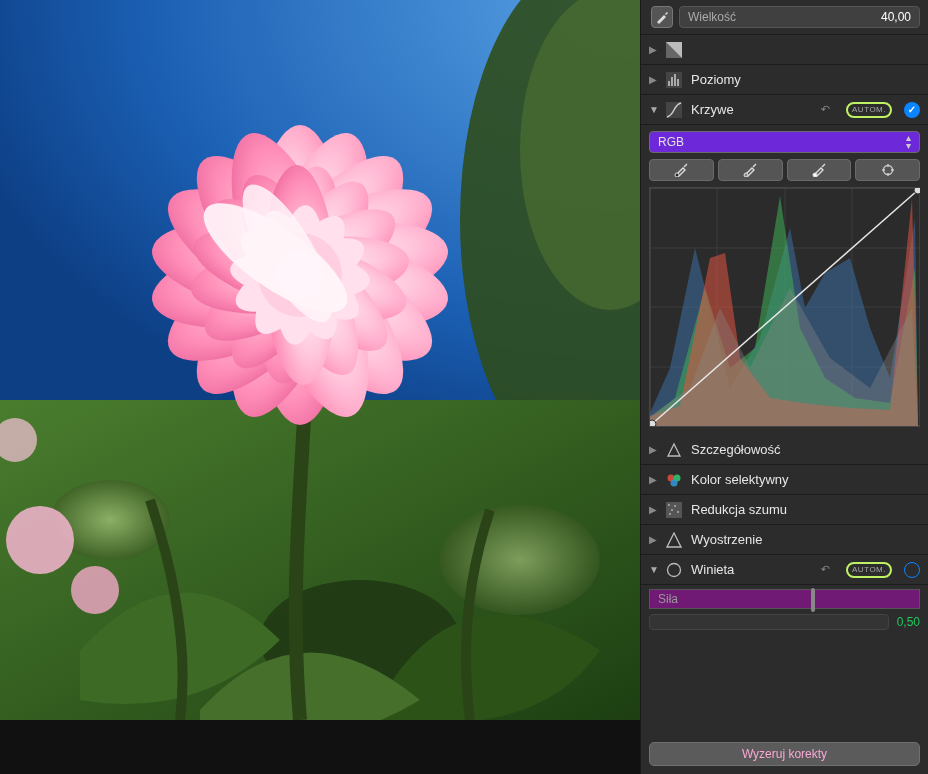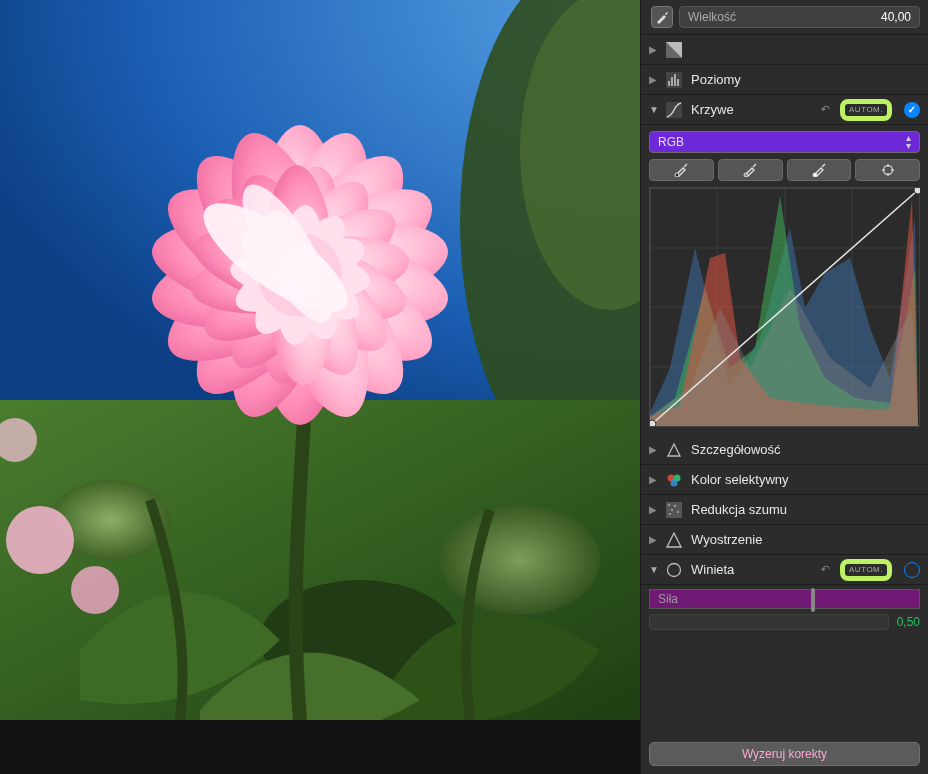--- a/index.html
+++ b/index.html
@@ -14,21 +14,21 @@
   .slider-well { flex:1; height: 22px; background:#404040; border:1px solid #555; border-radius:4px; display:flex; align-items:center; padding:0 8px; gap:8px;}
   .slider-well .lbl { color:#aaa; font-size:12px; flex:1;}
   .slider-well .val { color:#ffffff; font-size:12px;}
 
   
   .adj-row { display:flex; align-items:center; gap:6px; padding:0 8px; height:30px; border-bottom:1px solid #1c1c1c; color:#e6e6e6; font-size:13px;}
   .adj-row .tri { width:10px; color:#888; font-size:10px;}
   .adj-row .ico { width:18px; height:18px; display:flex; align-items:center; justify-content:center;}
   .adj-row .name { flex:1; padding-left:2px;}
   .adj-row .undo-ico { color:#888; font-size:11px; margin-right:4px;}
-  .adj-row .auto-pill { font-size:8px; letter-spacing:0.5px; color:#aaa; border:5px solid #bef264; border-radius:8px; padding:0px 4px; line-height:12px;}
+  .adj-row .auto-pill { font-size:8px; letter-spacing:0.5px; color:#aaa; border:2px solid #bef264; border-radius:8px; padding:0px 4px; line-height:12px;margin-left:6px;}
   .adj-row .check { width:16px; height:16px; border-radius:50%; display:flex; align-items:center; justify-content:center; margin-left:6px;}
   .check.on  { background:#0a84ff; }
   .check.off { border:1.5px solid #0a84ff; }
   .check.on::after { content:"✓"; color:#fff; font-size:10px; font-weight:700;}
 
   
   .rgb-dd { margin:6px 8px; height:22px; background:#6d28d9; border:1px solid #6a6a6a; border-radius:4px; display:flex; align-items:center; padding:0 8px; color:#e0e0e0; font-size:12px;}
   .rgb-dd .spacer{flex:1;}
   .rgb-dd .chev { font-size:10px; color:#ccc; line-height:8px; display:flex; flex-direction:column;}
 

